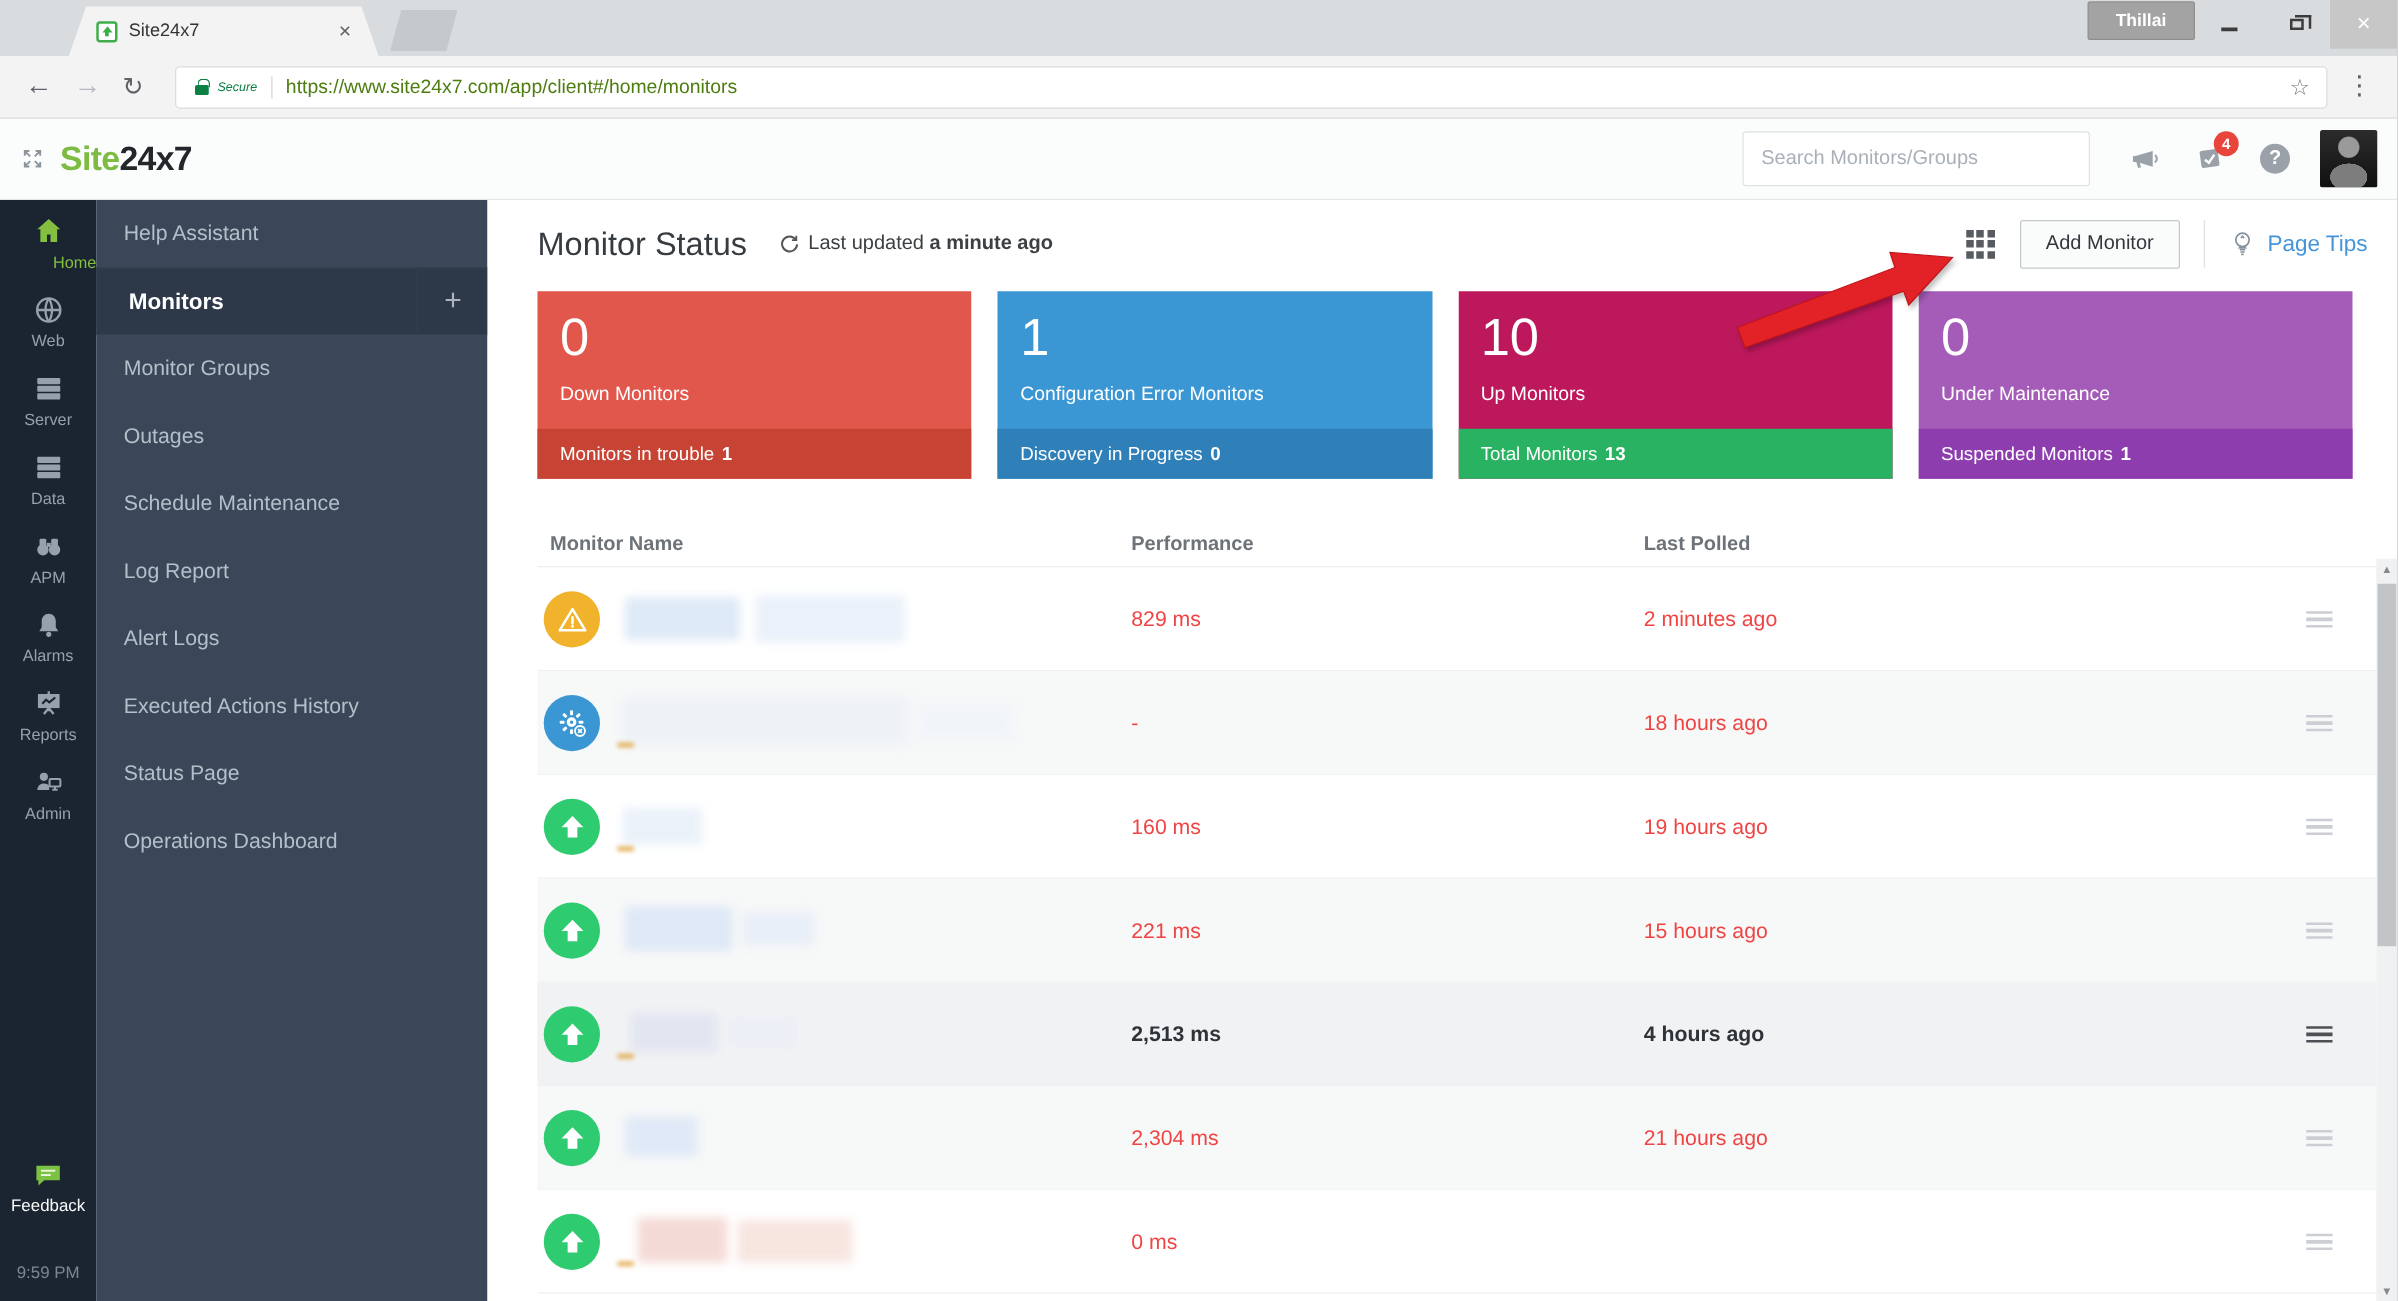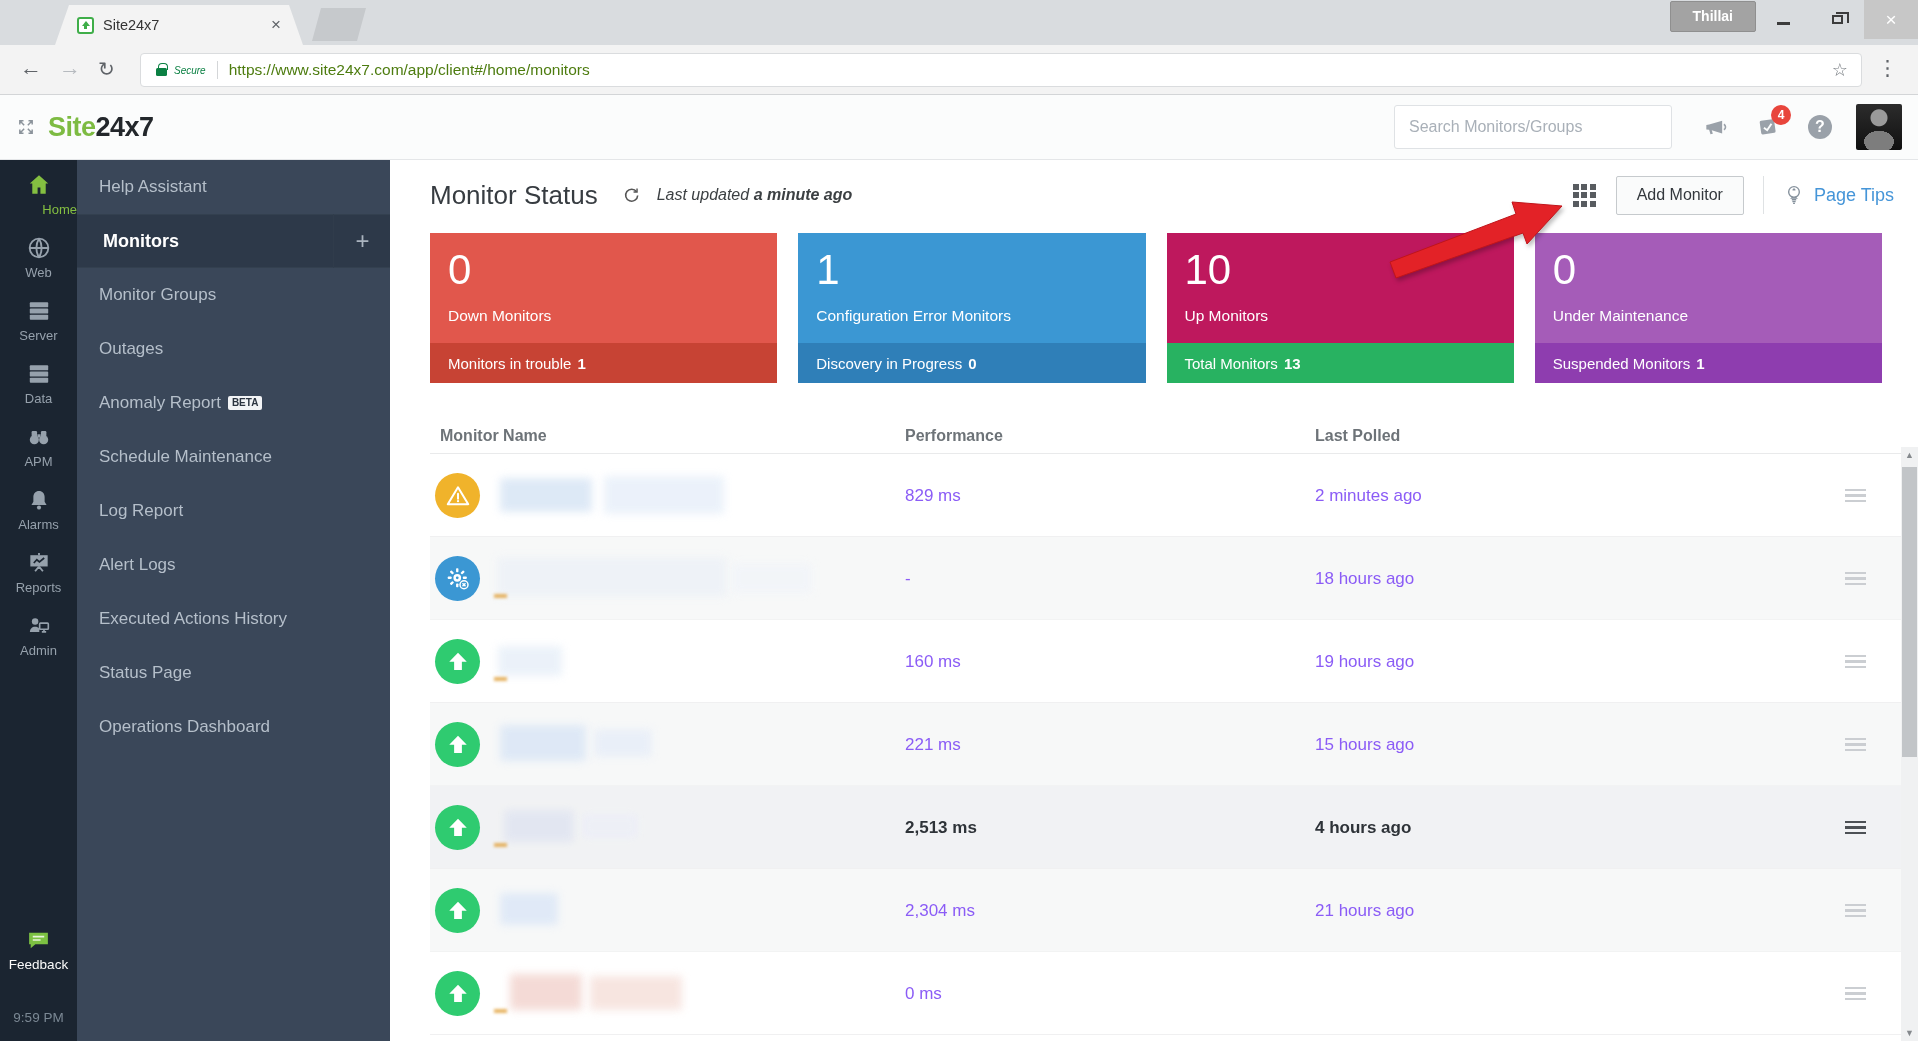--- a/index.html
+++ b/index.html
@@ -89,21 +89,21 @@
   .sb-badge { display:inline-block; background:#f2f4f6; color:#2b3440; font-size:10px; font-weight:bold;
               padding:2px 4px; border-radius:2px; margin-left:7px; vertical-align:2px; line-height:1; }
 
   .content { position:relative; flex:1; background:#fff; overflow:hidden; }
 
   
   .c-header { position:absolute; top:12px; left:40px; right:24px; height:46px; display:flex; align-items:center; }
   .page-title { font-size:26px; color:#373c41; font-weight:500; }
   .refresh-ic { width:19px; height:19px; color:#555; margin-left:24px; }
   .refresh-ic svg { width:100%; height:100%; }
-  .updated { margin-left:16px; font-size:16px; color:#3c4043;font-style:italic; }
+  .updated { margin-left:6px; font-size:16px; color:#3c4043; }
   .updated b { font-weight:bold; }
   .hdr-right { margin-left:auto; display:flex; align-items:center; }
   .grid-ic { display:grid; grid-template-columns:repeat(3,6px); grid-template-rows:repeat(3,6px);
              gap:2.5px; margin-right:20px; cursor:pointer; }
   .grid-ic i { background:#585c60; }
   .add-btn { height:39px; padding:0 20px; border:1px solid #c6cacd; background:#fafbfb; border-radius:2px;
              font-size:16px; color:#33383d; font-family:"Liberation Sans",sans-serif; cursor:pointer; }
   .vdiv { width:1px; height:38px; background:#dfe2e4; margin:0 19px; }
   .bulb-ic { width:22px; height:26px; color:#85919c; }
   .bulb-ic svg { width:100%; height:100%; }
@@ -117,21 +117,21 @@
   .card-label { font-size:15.5px; margin-top:13px; }
   .card-footer { height:40px; display:flex; align-items:center; padding:0 18px; font-size:15px; }
   .card-footer b { margin-left:6px; font-weight:bold; }
 
   
   .mtable { position:absolute; top:258px; left:40px; right:17px; }
   .thead { display:grid; grid-template-columns:475px 410px 500px 80px; height:36px; align-items:center;
            border-bottom:1px solid #e9eaeb; color:#6d7378; font-size:16px; font-weight:bold; }
   .thead span:first-child { padding-left:10px; }
   .trow { display:grid; grid-template-columns:62px 413px 410px 500px 80px; height:83px; align-items:center;
-          border-bottom:1px solid #f0f0f1; font-size:17px; color:#8b5cf6; cursor:pointer; background:#fff; }
+          border-bottom:1px solid #f0f0f1; font-size:17px; color:#ef4444; cursor:pointer; background:#fff; }
   .trow.shade { background:#f7f8f8; border-bottom-color:#f2f3f3; }
   .trow.highlight { background:#f1f2f4; color:#2e3338; font-weight:bold; }
   .icon-cell { display:flex; justify-content:flex-end; padding-right:12px; }
   .status-dot { width:45px; height:45px; border-radius:50%; display:flex; align-items:center;
                 justify-content:center; }
   .status-dot svg { width:30px; height:30px; }
   .name-cell { position:relative; height:83px; }
   .blur { position:absolute; border-radius:3px; filter:blur(4px); opacity:.95; }
   .tick { position:absolute; left:2px; top:57px; width:13px; height:4px; background:#e2a23c;
           filter:blur(1.5px); opacity:.8; }
@@ -309,21 +309,20 @@
     </nav>
 
     <aside class="sidebar" id="sidebar-items">
         <div class="sb-item"><span class="sb-label">Help Assistant</span></div>
         <div class="sb-item active">
           <span class="sb-label">Monitors</span>
           <span class="sb-plus">+</span>
         </div>
         <div class="sb-item"><span class="sb-label">Monitor Groups</span></div>
         <div class="sb-item"><span class="sb-label">Outages</span></div>
-        <div class="sb-item"><span class="sb-label">Anomaly Report</span><span class="sb-badge">BETA</span></div>
         <div class="sb-item"><span class="sb-label">Schedule Maintenance</span></div>
         <div class="sb-item"><span class="sb-label">Log Report</span></div>
         <div class="sb-item"><span class="sb-label">Alert Logs</span></div>
         <div class="sb-item"><span class="sb-label">Executed Actions History</span></div>
         <div class="sb-item"><span class="sb-label">Status Page</span></div>
         <div class="sb-item"><span class="sb-label">Operations Dashboard</span></div>
       </aside>
 
     <main class="content">
       <div class="c-header">

